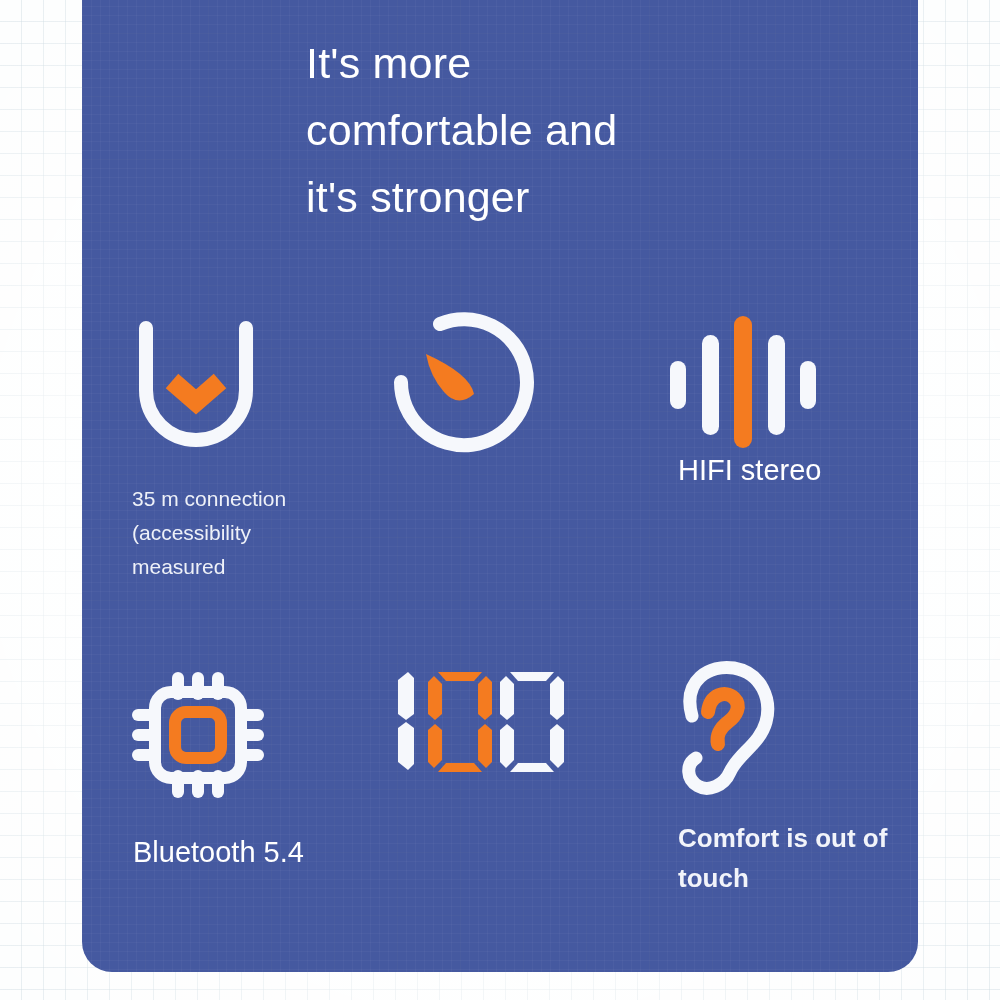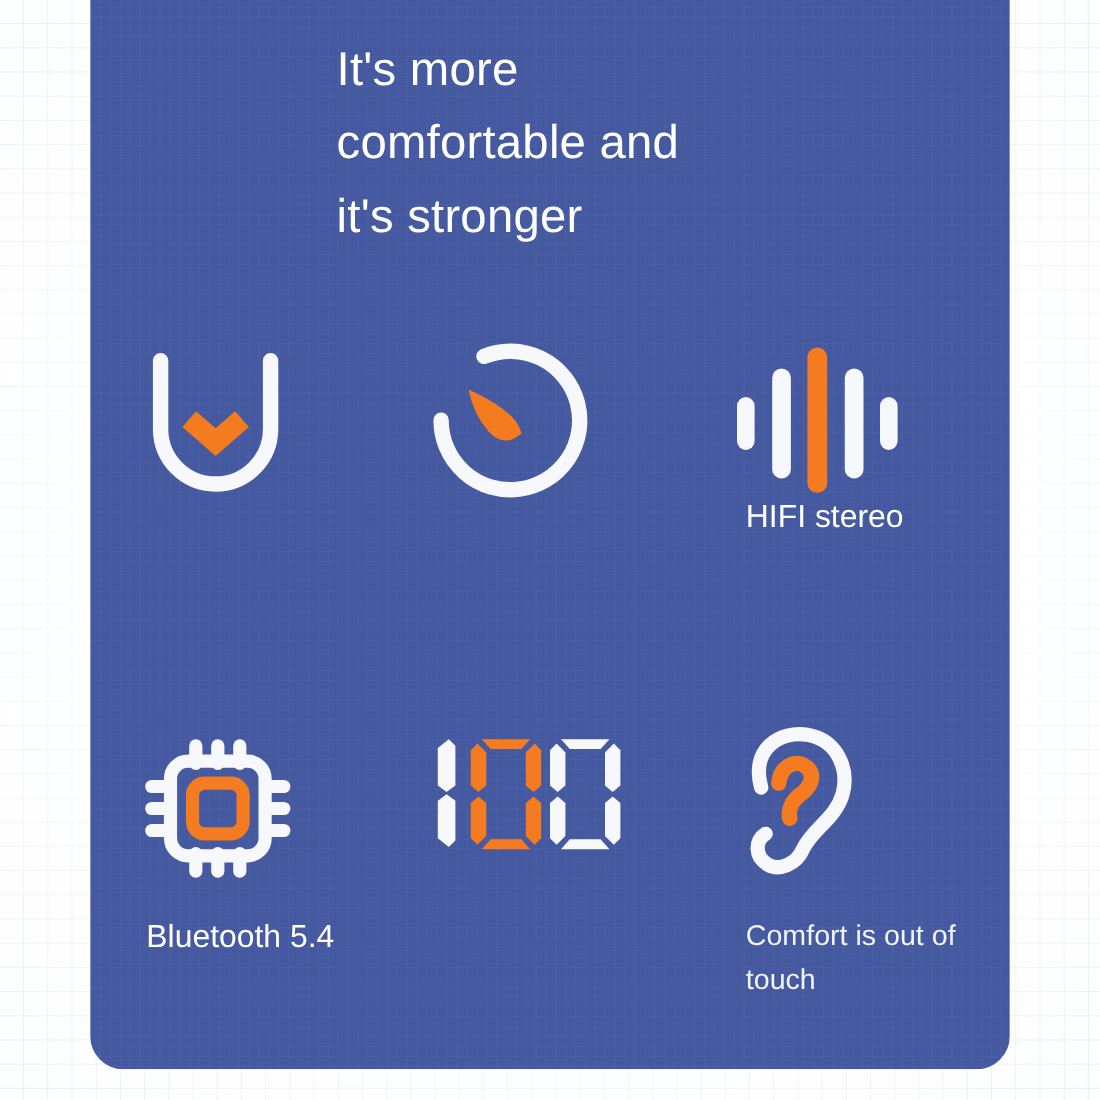--- a/index.html
+++ b/index.html
@@ -118,21 +118,21 @@
     font-size: 26px;
     line-height: 40px;
     color: #f2f4fa;
   }
 
   .f-connection .caption { margin-top: 24px; margin-left: 2px; }
   .f-endurance  .caption { margin-top: 26px; margin-left: 2px; }
   .f-hifi       .caption { margin-left: 36px; }
   .f-bluetooth  .caption { margin-top: 34px; margin-left: 3px; text-align: center; }
   .f-display    .caption { margin-top: 28px; margin-left: 2px; }
-  .f-comfort    .caption { margin-top: 30px; margin-left: 36px; }
+  .f-comfort    .caption { margin-top: 18px; margin-left: 36px; font-weight: bold; }
 
   svg { display: block; overflow: visible; }
 </style>
 </head>
 <body>
 
 <div class="page-backdrop"></div>
 
 <div class="card">
 
@@ -142,20 +142,23 @@
 
   <div class="features">
 
     <div class="feature f-connection">
       <div class="icon-wrap">
         <svg width="132" height="140" viewBox="0 0 132 140">
           <path d="M16 10 L16 72 A50 50 0 0 0 116 72 L116 10" fill="none" stroke="#f6f8fc" stroke-width="14" stroke-linecap="round"></path>
           <path d="M42 63 L66 84 L90 63" fill="none" stroke="#f47b20" stroke-width="19" stroke-linejoin="miter" stroke-linecap="butt"></path>
         </svg>
       </div>
+      <div class="caption">35 m connection
+(accessibility
+measured</div>
     </div>
 
     <div class="feature f-endurance">
       <div class="icon-wrap">
         <svg width="150" height="148" viewBox="0 0 150 148">
           <path d="M48 14 A63 63 0 1 1 9 72" fill="none" stroke="#f6f8fc" stroke-width="14" stroke-linecap="round"></path>
           <path d="M34 44 Q78 64 82 84 Q66 98 52 82 Q38 66 34 44 Z" fill="#f47b20"></path>
         </svg>
       </div>
     </div>

